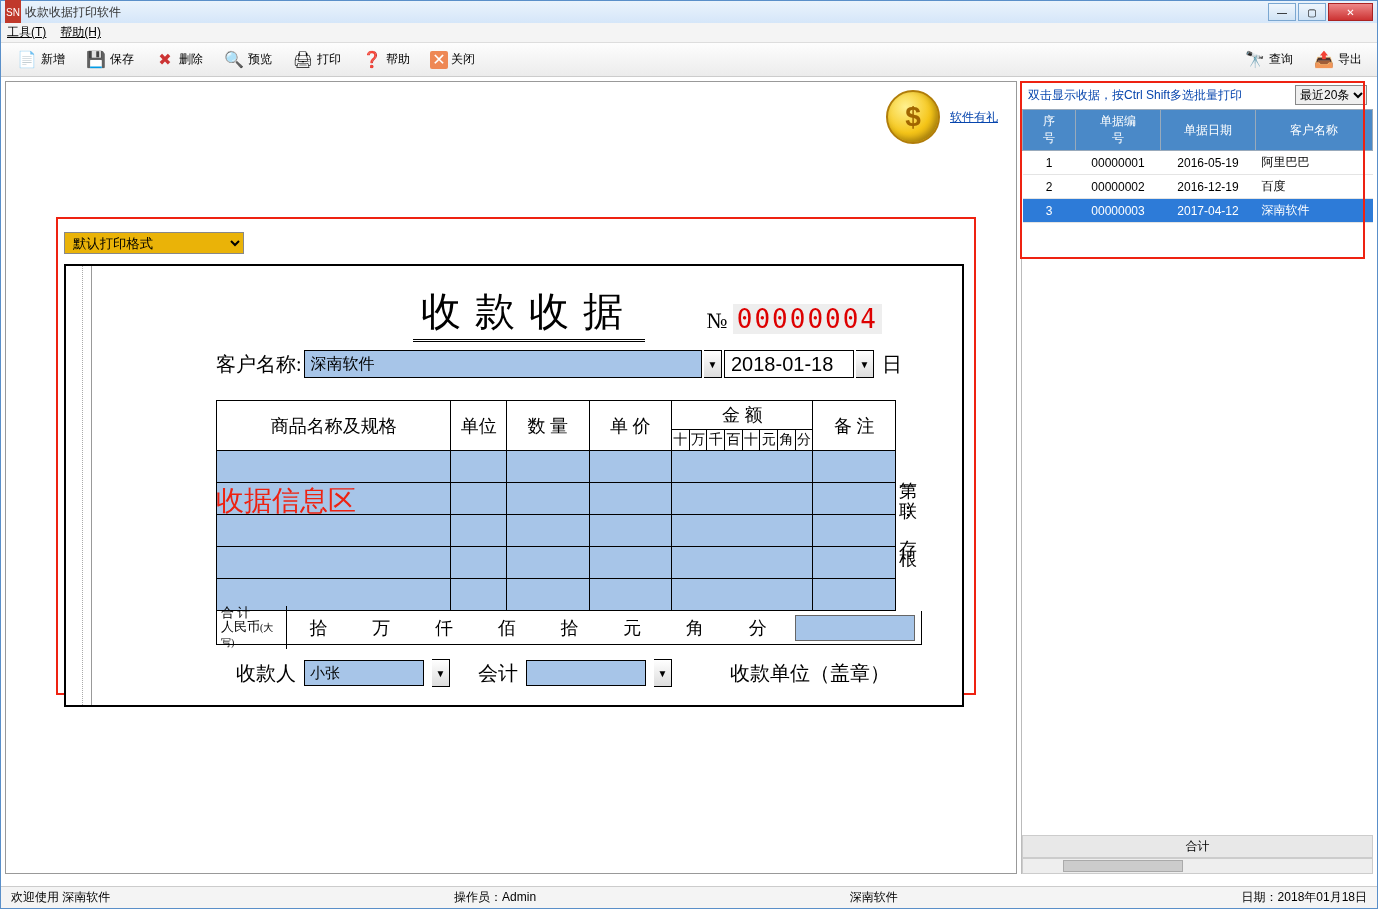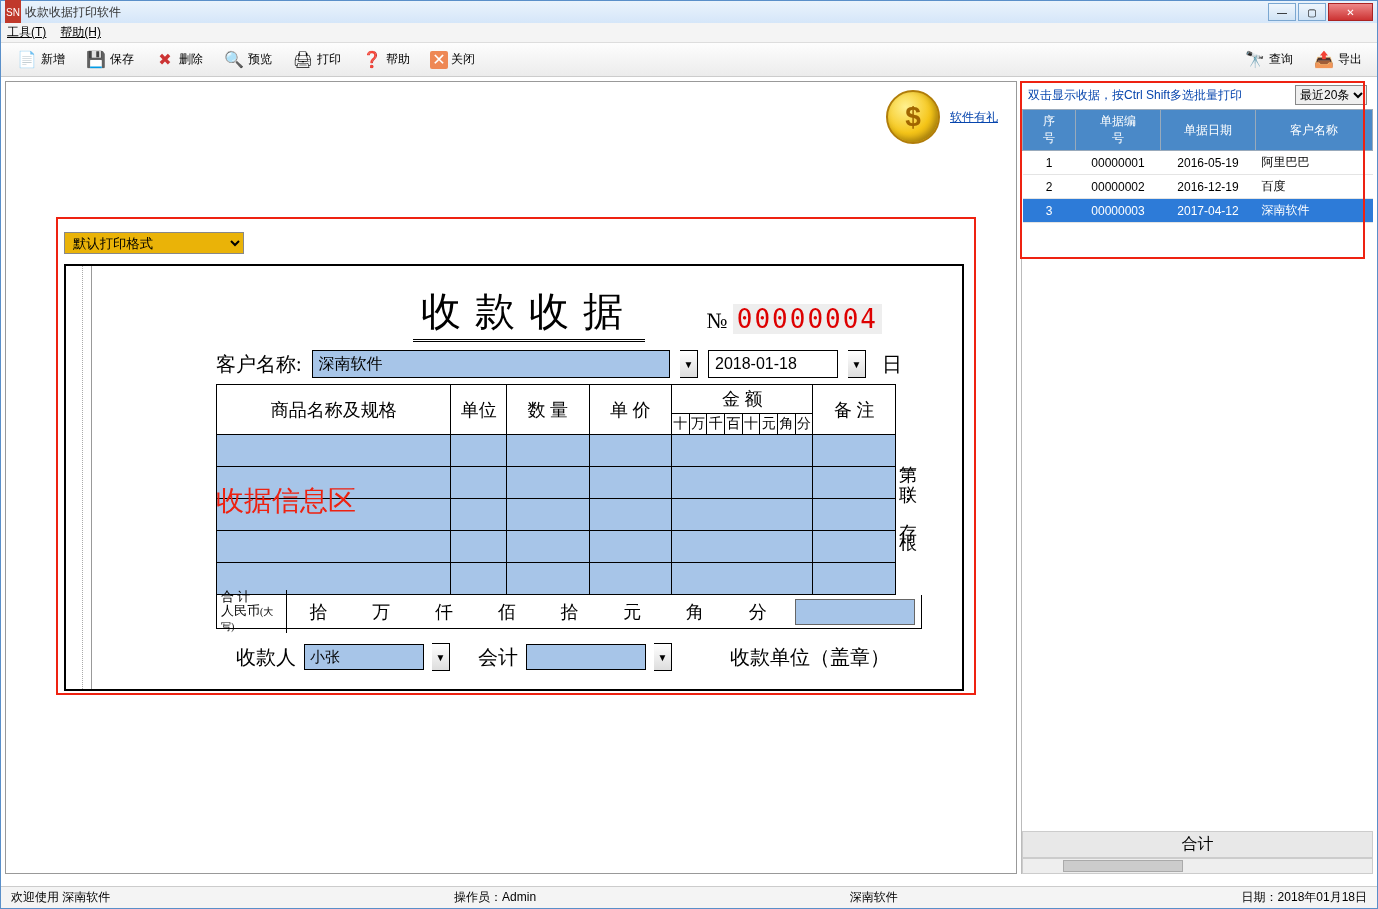--- a/index.html
+++ b/index.html
@@ -38,23 +38,23 @@
 
 .receipt-wrap { border: 2px solid #000; margin-top: 10px; background: #fff; position: relative; padding: 18px 10px 18px 40px; }
 .ruler-v { position: absolute; left: 6px; top: 0; bottom: 0; width: 20px; border-right: 1px solid #999; }
 .ruler-v::before { content: ""; position: absolute; left: 10px; top: 0; bottom: 0; border-left: 1px dotted #aaa; }
 
 .receipt-title { text-align: center; margin-bottom: 6px; position: relative; }
 .receipt-title .big { font-family: "STKaiti","KaiTi",serif; font-size: 40px; letter-spacing: 14px; border-bottom: 3px double #000; display: inline-block; padding: 0 8px; }
 .receipt-no { position: absolute; right: 70px; top: 20px; font-size: 22px; font-family: serif; }
 .receipt-no .num { color: #d00; font-family: monospace; font-size: 26px; background: #eee; padding: 0 4px; letter-spacing: 2px; }
 
-.cust-row { display: flex; align-items: center; gap: 10px; margin: 8px 50px 6px 110px; font-family: "STKaiti","KaiTi",serif; font-size: 20px; }
+.cust-row { display: flex; align-items: center; gap: 2px; margin: 8px 50px 22px 110px; font-family: "STKaiti","KaiTi",serif; font-size: 20px; }
 .cust-input { flex: 1; height: 28px; background: #a7c5e8; border: 1px solid #000; padding: 0 6px; font-size: 16px; }
-.date-input { width: 130px; height: 28px; background: #fff; border: 1px solid #000; padding: 0 6px; font-size: 16px; }
+.date-input { width: 130px; height: 28px; background: #fff; border: 1px solid #000; padding: 0 6px; font-size: 20px; }
 .dd { width: 18px; height: 28px; border: 1px solid #000; border-left: none; background: linear-gradient(#fff,#ddd); display: flex; align-items: center; justify-content: center; font-size: 10px; cursor: pointer; }
 
 .grid-wrap { display: flex; margin: 0 30px 0 110px; }
 .grid-table { border-collapse: collapse; flex: 1; }
 .grid-table th, .grid-table td { border: 1px solid #000; font-family: "STKaiti","KaiTi",serif; font-size: 18px; text-align: center; vertical-align: middle; }
 .grid-table th { font-weight: normal; padding: 2px 0; }
 .grid-table .sub th { font-size: 14px; padding: 1px 0; }
 .grid-table td.cell { height: 32px; background: #a7c5e8; }
 .side-label { width: 26px; writing-mode: vertical-rl; font-family: "STKaiti","KaiTi",serif; font-size: 18px; text-align: center; padding: 10px 2px; letter-spacing: 10px; }
 
@@ -71,21 +71,21 @@
 
 .right-pane { width: 352px; border-left: 1px solid #bbb; background: #fff; margin: 4px 4px 4px 0; display: flex; flex-direction: column; position: relative; }
 .rp-head { display: flex; align-items: center; justify-content: space-between; padding: 4px 6px; }
 .rp-hint { color: #0645ad; font-size: 12px; }
 .recent-sel { width: 72px; height: 20px; border: 1px solid #888; font-size: 12px; }
 .rp-table { border-collapse: collapse; width: 100%; }
 .rp-table th { background: #4a89c8; color: #ffffff; border: 1px solid #9ab; padding: 3px 20px; font-weight: normal; font-size: 12px; }
 .rp-table td { border-bottom: 1px solid #e4e4e4; padding: 3px 6px; font-size: 12px; text-align: center; }
 .rp-table tr.sel td { background: #2d7bd8; color: #fff; }
 .rp-table td.l { text-align: left; }
-.rp-sum { margin-top: auto; text-align: center; background: #e8e8e8; border: 1px solid #ccc; padding: 2px; font-size: 16px; }
+.rp-sum { margin-top: auto; text-align: center; background: #e8e8e8; border: 1px solid #ccc; padding: 2px; font-size: 12px; }
 .rp-scroll { height: 16px; background: #eee; border: 1px solid #ccc; position: relative; }
 .rp-scroll .thumb { position: absolute; left: 40px; width: 120px; top: 1px; bottom: 1px; background: #ccc; border: 1px solid #aaa; }
 
 .statusbar { height: 22px; background: #f4f4f4; border-top: 1px solid #ccc; display: flex; align-items: center; padding: 0 10px; font-size: 12px; margin-top: 8px; }
 .statusbar .seg { margin-right: 30px; }
 .statusbar .mid { margin-left: auto; margin-right: auto; }
 .statusbar .r { margin-left: auto; }
 </style>
 </head>
 <body>

